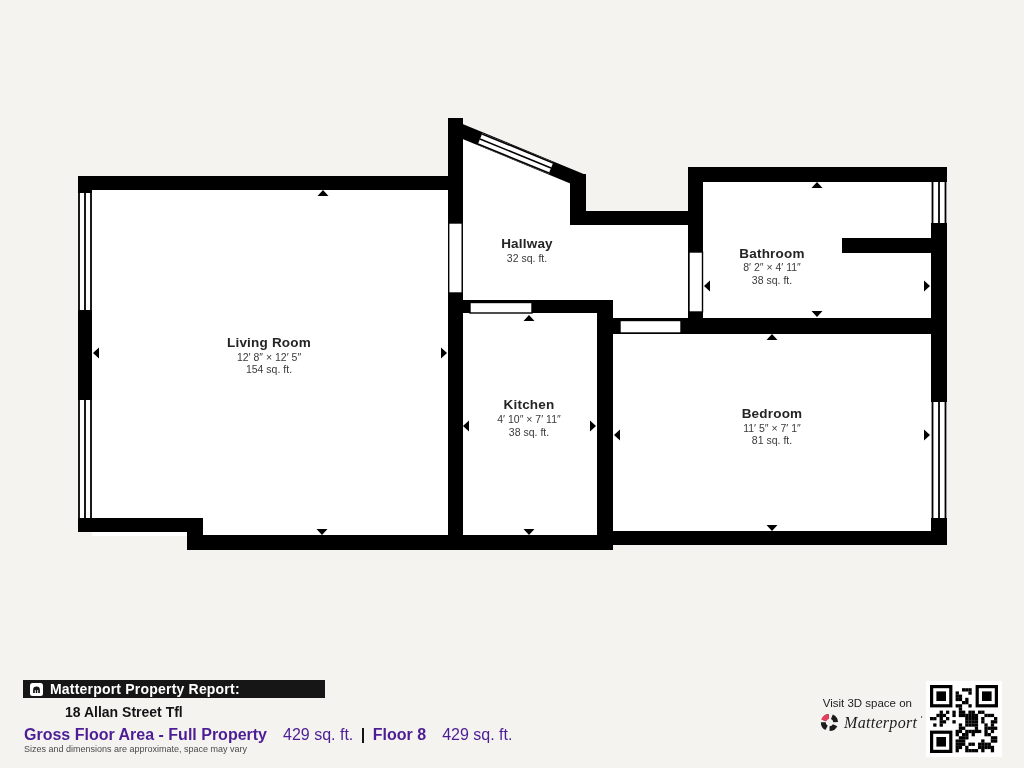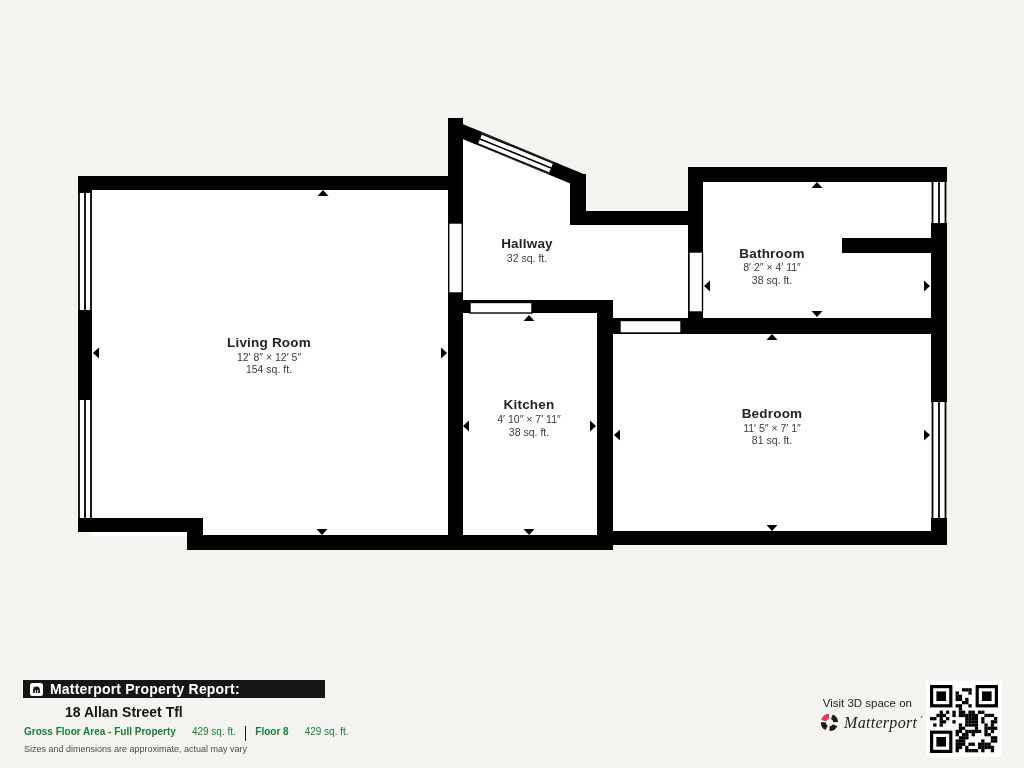--- a/index.html
+++ b/index.html
@@ -12,21 +12,21 @@
   #plan-svg{position:absolute;left:0;top:0;}
   .room-name{font-size:13.5px;font-weight:bold;fill:#242424;letter-spacing:.2px;}
   .room-sub{font-size:10.5px;fill:#3a3a3a;}
   
   .report-bar{
     position:absolute;left:23px;top:680px;width:302px;height:18px;
     background:#161616;display:flex;align-items:center;gap:7px;padding-left:7px;box-sizing:border-box;
   }
   .report-bar span{color:#fff;font-size:14px;font-weight:bold;letter-spacing:.2px;}
   .address{position:absolute;left:24px;top:704px;font-size:14px;font-weight:bold;color:#141414;margin-left:41px;}
-  .stats{position:absolute;left:24px;top:726px;font-size:10px;color:#15803d;display:flex;}
+  .stats{position:absolute;left:24px;top:726px;font-size:16px;color:#4c1d95;display:flex;align-items:center;}
   .stats .b{font-weight:bold;}
   .stats .v{margin-left:16px;}
   .stats .divider{display:inline-block;width:1.5px;height:15px;background:#141414;margin:0 9px;}
   .disclaimer{position:absolute;left:24px;top:744px;font-size:9px;color:#4a4a4a;}
   .visit-text{position:absolute;left:816px;top:697px;width:96px;text-align:right;font-size:11.5px;color:#222;}
   .brand-row{position:absolute;left:820px;top:713px;display:flex;align-items:center;gap:5px;font-style:italic;}
   .brand-word{font-family:"Liberation Serif", serif;font-size:16px;color:#1c1c1c;letter-spacing:.3px;}
   .brand-mark{font-size:9px;color:#1c1c1c;position:relative;top:-4px;left:-2px;}
   .qr-wrap{position:absolute;left:926px;top:681px;}
 </style>
@@ -174,21 +174,21 @@
 <div class="address">18 Allan Street Tfl</div>
 
 <div class="stats">
   <span class="b">Gross Floor Area - Full Property</span>
   <span class="v">429 sq. ft.</span>
   <span class="divider"></span>
   <span class="b">Floor 8</span>
   <span class="v">429 sq. ft.</span>
 </div>
 
-<div class="disclaimer">Sizes and dimensions are approximate, actual may vary</div>
+<div class="disclaimer">Sizes and dimensions are approximate, space may vary</div>
 
 <div class="visit-text">Visit 3D space on</div>
 
 <div class="brand-row">
   <svg width="19" height="19" viewBox="0 0 19 19">
     <g fill="none" stroke-linecap="butt">
       <circle cx="9.5" cy="9.5" r="6.2" stroke="#1c1c1c" stroke-width="4.8" stroke-dasharray="6.6 3.2" transform="rotate(200 9.5 9.5)"></circle>
       <circle cx="9.5" cy="9.5" r="6.2" stroke="#ee3c5e" stroke-width="4.8" stroke-dasharray="6.6 60" transform="rotate(200 9.5 9.5)"></circle>
     </g>
   </svg>

